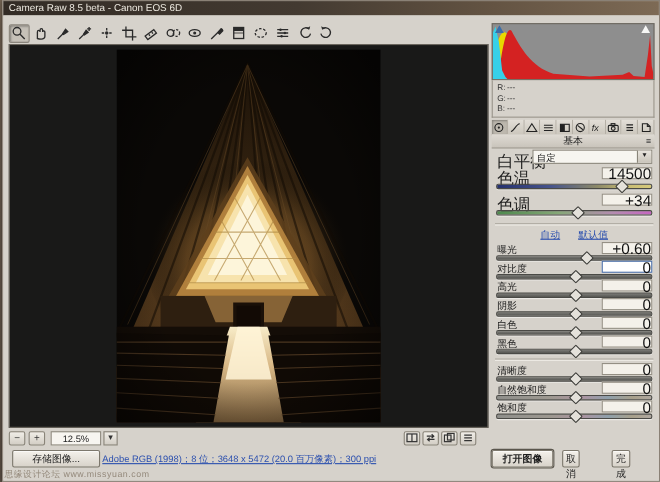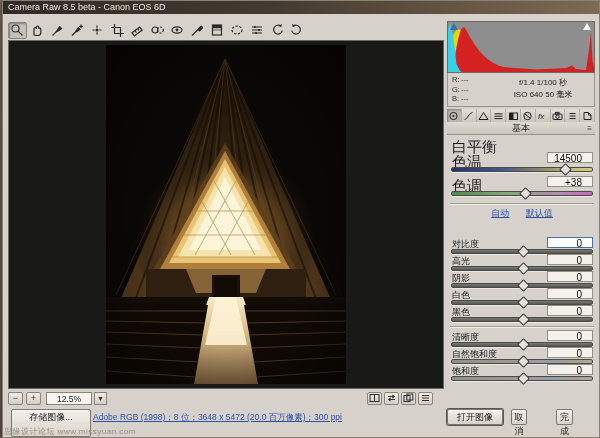--- a/index.html
+++ b/index.html
@@ -40,24 +40,24 @@
   .pv-group{position:absolute;right:12px;display:flex;gap:2px;}
   .pv-btn{width:15px;height:13px;background:linear-gradient(#f0ede7,#d3cec5);border:1px solid #8a857a;
           border-radius:2px;display:flex;align-items:center;justify-content:center;box-sizing:border-box;}
   .pv-btn svg{stroke:#333;fill:none;stroke-width:1.1;}
 
   
   .btn{background:linear-gradient(#f4f1eb,#d8d3ca);border:1px solid #7d786d;border-radius:2px;
        font-size:9px;color:#1d1d1d;text-align:center;box-sizing:border-box;
        box-shadow:0 1px 0 rgba(255,255,255,.6) inset;}
   .btn.default{box-shadow:0 0 0 1px #5a564d, 0 1px 0 rgba(255,255,255,.6) inset;}
-  .save-btn{position:absolute;left:8px;top:395px;width:80px;height:28px;line-height:14px;}
+  .save-btn{position:absolute;left:8px;top:395px;width:80px;height:16px;line-height:14px;}
   .workflow{position:absolute;left:90px;top:398px;width:348px;text-align:left;font-size:8.5px;
             text-decoration:underline;}
-  .open-btn{position:absolute;left:444px;top:395px;width:56px;height:16px;line-height:14px;}
+  .open-btn{position:absolute;left:444px;top:395px;width:56px;height:16px;line-height:14px;font-weight:bold;}
   .cancel-btn{position:absolute;left:508px;top:395px;width:16px;height:16px;line-height:14px;}
   .done-btn{position:absolute;left:553px;top:395px;width:17px;height:16px;line-height:14px;}
   .watermark{position:absolute;left:4px;bottom:1px;font-size:8px;color:#94897b;letter-spacing:.5px;}
 
   
   .rightpanel{position:absolute;left:443px;top:6px;width:152px;bottom:2px;}
   .histogram{position:absolute;left:1px;top:1px;width:148px;height:52px;border:1px solid #6e6961;
              background:#8e8e8e;box-sizing:border-box;overflow:hidden;}
   .clip{position:absolute;top:1px;width:9px;height:8px;}
   .clip i{display:block;width:0;height:0;border-left:4.5px solid transparent;border-right:4.5px solid transparent;}
@@ -72,21 +72,21 @@
   .tab{flex:1;height:13px;display:flex;align-items:center;justify-content:center;
        border-right:1px solid #b5b0a6;box-sizing:border-box;background:linear-gradient(#e2ded7,#ccc7bd);}
   .tab.active{background:#bdb8ae;box-shadow:inset 1px 1px 2px rgba(0,0,0,.3);}
   .tab svg{stroke:#222;fill:none;stroke-width:1;}
   .panel-header{position:absolute;left:1px;top:102px;width:148px;height:13px;background:linear-gradient(#dfdbd4,#c9c4bb);
        border-bottom:1px solid #9a958b;font-size:9px;text-align:center;line-height:13px;color:#1c1c1c;box-sizing:border-box;}
   .panel-menu{position:absolute;right:3px;top:2px;font-size:8px;color:#444;line-height:9px;}
 
   .ctl-label{position:absolute;left:6px;font-size:15px;color:#1c1c1c;}
   .value-box{position:absolute;right:5px;width:46px;height:11px;background:#f4f1ea;border:1px solid #948f84;
-       font-size:10px;text-align:right;line-height:11px;padding-right:10px;color:#111;box-sizing:border-box;}
+       font-size:14px;text-align:right;line-height:11px;padding-right:0;color:#111;box-sizing:border-box;}
   .value-box.focused{background:#ffffff;border-color:#4a6ea8;}
   .wb-select{position:absolute;left:38px;right:5px;top:116px;height:13px;background:#f7f5f0;
        border:1px solid #8a857a;box-sizing:border-box;font-size:8.5px;line-height:12px;padding-left:3px;color:#111;}
   .wb-select .arrow{position:absolute;right:0;top:0;width:12px;height:11px;background:linear-gradient(#e8e4dd,#c9c4ba);
        border-left:1px solid #8a857a;text-align:center;font-size:6px;line-height:11px;color:#222;}
   .track{position:absolute;left:5px;right:5px;height:5px;border:1px solid #4a4a46;border-radius:2px;
        box-shadow:0 1px 0 rgba(255,255,255,.5);box-sizing:border-box;}
   .track.plain{background:linear-gradient(#7a7a76,#565652);}
   .track.temp{background:linear-gradient(90deg,#25316e,#46548c 35%,#8d8a68 65%,#c9bd74 85%,#d6ca7c);}
   .track.tint{background:linear-gradient(90deg,#4e8a4e,#86a878 40%,#b48cb0 75%,#c666c2);}
@@ -338,24 +338,20 @@
               <i></i>
             </div>
       </div>
 
       <div class="infobox">
         <div class="rgbcol">
           <div><b>R:</b><span>---</span></div>
           <div><b>G:</b><span>---</span></div>
           <div><b>B:</b><span>---</span></div>
         </div>
-        <div class="exif">
-          <div>f/1.4  1/100 秒</div>
-          <div>ISO 640  50 毫米</div>
-        </div>
       </div>
 
       <div class="tabs">
         <div class="tab active">
               <svg width="11" height="10">
                 <circle cx="5.5" cy="5" r="3.6"></circle>
                 <circle cx="5.5" cy="5" r="1" fill="#222" stroke="none"></circle>
               </svg>
             </div>
         <div class="tab">
@@ -410,40 +406,51 @@
               </svg>
             </div>
       </div>
 
       <div class="panel-header">
         <span>基本</span>
         <span class="panel-menu">≡</span>
       </div>
 
       <div class="ctl-label" style="top:118px">白平衡</div>
+      <div class="wb-select">
+        <span>自定</span>
+        <span class="arrow">▼</span>
+      </div>
 
       <div class="ctl-label" style="top:133px">色温</div>
       <div class="value-box" style="top:132px">14500</div>
       <div class="track temp" style="top:147px">
             <i class="thumb" style="left:78%"></i>
           </div>
 
       <div class="ctl-label" style="top:157px">色调</div>
-      <div class="value-box" style="top:156px">+38</div>
+      <div class="value-box" style="top:156px">+34</div>
       <div class="track tint" style="top:171px">
             <i class="thumb" style="left:49%"></i>
           </div>
 
       <div class="divider" style="top:183px"></div>
 
       <div class="links" style="top:187px">
         <span class="link">自动</span>
         <span class="link">默认值</span>
       </div>
 
+      <div class="sl" style="top:201px">
+        <span class="sl-label">曝光</span>
+        <span class="value-box">+0.60</span>
+        <div class="track plain">
+              <i class="thumb" style="left:55%"></i>
+            </div>
+      </div>
       <div class="sl" style="top:218px">
         <span class="sl-label">对比度</span>
         <span class="value-box focused">0</span>
         <div class="track plain">
               <i class="thumb" style="left:48%"></i>
             </div>
       </div>
       <div class="sl" style="top:235px">
         <span class="sl-label">高光</span>
         <span class="value-box">0</span>

